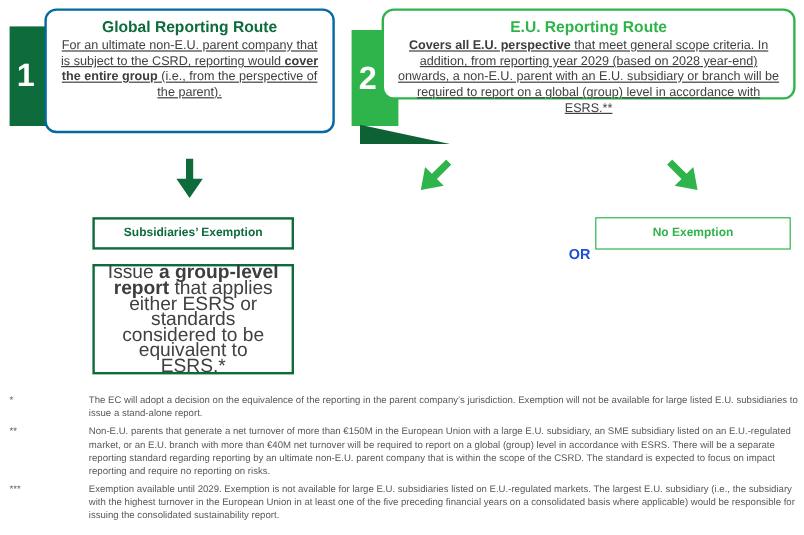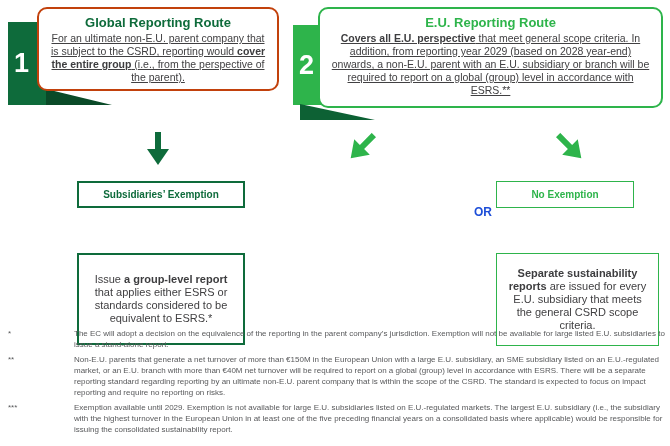--- a/index.html
+++ b/index.html
@@ -15,52 +15,52 @@
   .badge-1 { left:8px; top:22px; width:39px; height:83px; background:#0e6b3b; padding-right:12px; box-sizing:border-box; }
   .badge-2 { left:293px; top:25px; width:39px; height:80px; background:#2eb44b; padding-right:12px; box-sizing:border-box; }
   .fold { position:absolute; clip-path:polygon(0 0, 100% 100%, 0 100%); }
   .fold-1 { left:46px; top:89px; width:66px; height:16px; background:#0a4a28; }
   .fold-2 { left:300px; top:104px; width:75px; height:16px; background:#0d6134; }
   
   .card {
     position:absolute; background:#ffffff; border-radius:10px; box-sizing:border-box;
     text-align:center; z-index:2;
   }
-  .card-1 { left:37px; top:7px; width:242px; height:84px; border:2px solid #c2410c; }
-  .card-2 { left:318px; top:7px; width:345px; height:101px; border:2px solid #2eb44b; }
+  .card-1 { left:37px; top:7px; width:242px; height:104px; border:2px solid #0369a1; }
+  .card-2 { left:318px; top:7px; width:345px; height:76px; border:2px solid #2eb44b; }
   .card-title { font-weight:bold; font-size:13px; margin:6px 6px 2px; }
   .card-1 .card-title { color:#0e6b3b; }
   .card-2 .card-title { color:#2eb44b; }
   .card-body { font-size:10.5px; line-height:13px; color:#414042; margin:0 8px;text-decoration:underline; }
   
   .arrow { position:absolute; width:24px; height:34px; }
   .arrow svg { display:block; width:24px; height:34px; }
   .arrow-down  { left:146px; top:132px; }
   .arrow-down-left  { left:350px; top:130px; }
   .arrow-down-left svg  { transform:rotate(45deg); }
   .arrow-down-right { left:558px; top:130px; }
   .arrow-down-right svg { transform:rotate(-45deg); }
   
   .label-box {
     position:absolute; top:181px; height:27px; box-sizing:border-box; background:#ffffff;
     display:flex; align-items:center; justify-content:center;
     font-weight:bold; font-size:10px;
   }
   .label-1 { left:77px;  width:168px; border:2px solid #0e6b3b; color:#0e6b3b; }
   .label-2 { left:301px; width:168px; border:1.5px solid #2eb44b; color:#2eb44b; }
-  .label-3 { left:496px; width:138px; border:1.5px solid #2eb44b; color:#2eb44b; }
+  .label-3 { left:496px; width:163px; border:1.5px solid #2eb44b; color:#2eb44b; }
   .or-label {
     position:absolute; left:468px; top:205px; width:30px; text-align:center;
     color:#1d4ed8; font-weight:bold; font-size:12px;
   }
   
   .content-box {
     position:absolute; top:220px; box-sizing:border-box; background:#ffffff;
     display:flex; align-items:center; justify-content:center; text-align:center;
-    font-size:11px; line-height:13px; color:#414042; padding:16px 8px;margin-top:33px;
+    font-size:16px; line-height:13px; color:#414042; padding:16px 8px;
   }
   .content-1 { left:77px;  width:168px; height:92px; border:2px solid #0e6b3b; }
   .content-2 { left:301px; width:168px; height:93px; border:1.5px solid #2eb44b; }
   .content-3 { left:496px; width:163px; height:93px; border:1.5px solid #2eb44b; }
   .content-box b, .card-body b { color:#3d3d3f; }
   
   .footnotes { position:absolute; left:8px; top:329px; width:658px; color:#58595b; font-size:8px; line-height:10.7px; }
   .footnote { display:flex; margin-bottom:5px; }
   .footnote-marker { width:22px; flex:0 0 22px; }
   .footnote-text { flex:1;margin-left:44px; }
@@ -107,23 +107,20 @@
   </div>
 
   <div class="label-box label-1">Subsidiaries’ Exemption</div>
   <div class="label-box label-3">No Exemption</div>
 
   <div class="or-label">OR</div>
 
   <div class="content-box content-1">
     <div>Issue <b>a group-level report</b> that applies either ESRS or standards considered to be equivalent to ESRS.*</div>
   </div>
-  <div class="content-box content-3">
-    <div><b>Separate sustainability reports</b> are issued for every E.U. subsidiary that meets the general CSRD scope criteria.</div>
-  </div>
 
   <div class="footnotes">
     <div class="footnote">
       <div class="footnote-marker">*</div>
       <div class="footnote-text">The EC will adopt a decision on the equivalence of the reporting in the parent company’s jurisdiction. Exemption will not be available for large listed E.U. subsidiaries to issue a stand-alone report.</div>
     </div>
     <div class="footnote">
       <div class="footnote-marker">**</div>
       <div class="footnote-text">Non-E.U. parents that generate a net turnover of more than €150M in the European Union with a large E.U. subsidiary, an SME subsidiary listed on an E.U.-regulated market, or an E.U. branch with more than €40M net turnover will be required to report on a global (group) level in accordance with ESRS. There will be a separate reporting standard regarding reporting by an ultimate non-E.U. parent company that is within the scope of the CSRD. The standard is expected to focus on impact reporting and require no reporting on risks.</div>
     </div>

